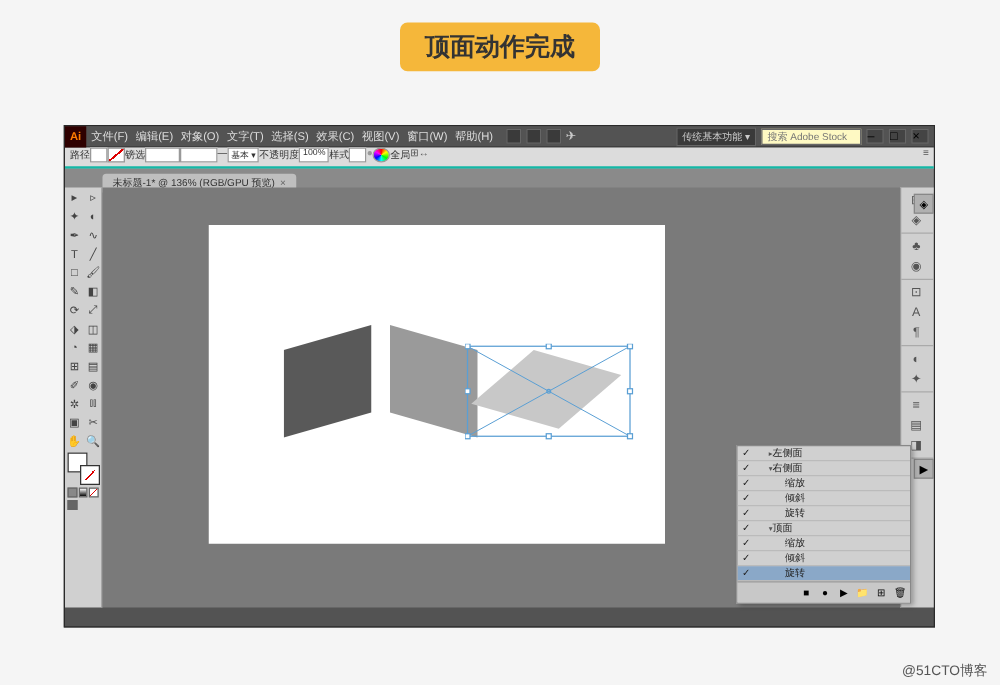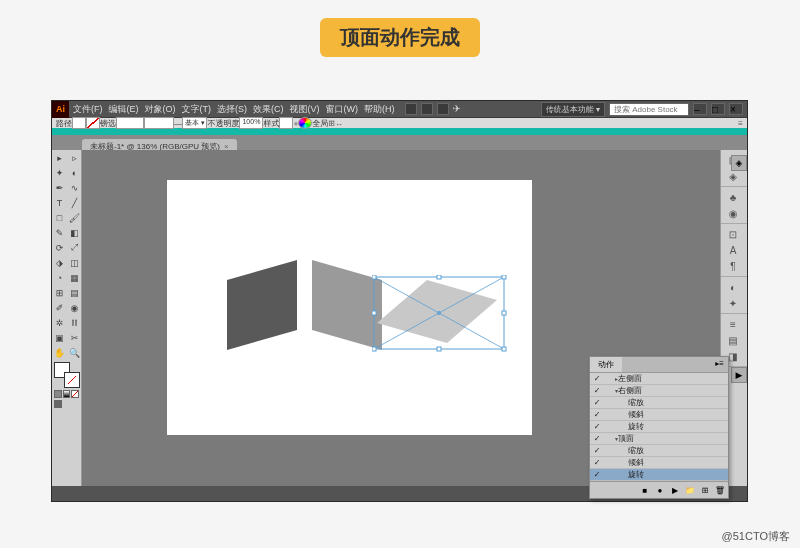--- a/index.html
+++ b/index.html
@@ -10,24 +10,24 @@
     .app-window { position: absolute; top: 100px; left: 51px; width: 697px; height: 402px; background: #535353; border: 1px solid #2a2a2a; }
     
     .app-header { height: 17px; background: #535353; display: flex; align-items: center; border-bottom: 1px solid #3a3a3a; }
     .ai-logo { width: 17px; height: 17px; background: #2e0000; color: #ff7c00; font-weight: bold; font-size: 9px; display: flex; align-items: center; justify-content: center; }
     .menu-bar { display: flex; gap: 6px; margin-left: 4px; }
     .menu-item { color: #ddd; font-size: 9px; cursor: pointer; }
     .header-icons { display: flex; gap: 4px; margin-left: 10px; align-items: center; }
     .hi { width: 12px; height: 12px; background: #3a3a3a; border: 1px solid #666; }
     .header-right { margin-left: auto; display: flex; align-items: center; gap: 4px; padding-right: 4px; }
     .workspace-select { background: #3a3a3a; color: #ccc; font-size: 8px; padding: 1px 4px; border: 1px solid #666; }
-    .search-box { background: #ffffff; color: #888; font-size: 8px; padding: 1px 4px; border: 1px solid #666; width: 80px; }
+    .search-box { background: #fef9c3; color: #888; font-size: 8px; padding: 1px 4px; border: 1px solid #666; width: 80px; }
     .win-ctrl { width: 14px; height: 12px; background: #444; border: 1px solid #666; }
     
-    .control-bar { height: 17px; background: #dcdcdc; display: flex; align-items: center; gap: 0; padding: 0 4px; border-bottom: 7px solid #14b8a6; font-size: 8px; color: #333; }
+    .control-bar { height: 17px; background: #dcdcdc; display: flex; gap: 0; padding: 0 4px; border-bottom: 2px solid #14b8a6; font-size: 8px; color: #333; }
     .cb-label { font-size: 8px; }
     .cb-swatch { width: 14px; height: 12px; border: 1px solid #999; background: #fff; }
     .cb-swatch.stroke { background: linear-gradient(to bottom right, #fff 45%, #d00 45%, #d00 55%, #fff 55%); }
     .cb-stroke-w { width: 28px; height: 12px; background: #fff; border: 1px solid #999; font-size: 7px; padding: 0 2px; }
     .cb-drop { width: 30px; height: 12px; background: #fff; border: 1px solid #999; }
     .cb-select { background: #fff; border: 1px solid #999; font-size: 7px; padding: 0 2px; height: 12px; }
     
     .tab-bar { height: 19px; background: #8a8a8a; display: flex; align-items: flex-end; padding-left: 30px; }
     .doc-tab { background: #bfbfbf; font-size: 8px; color: #333; padding: 2px 8px; border-top-left-radius: 3px; border-top-right-radius: 3px; display: flex; align-items: center; gap: 4px; }
     .tab-close { font-size: 8px; color: #666; cursor: pointer; }
@@ -233,24 +233,20 @@
       <div class="dock-icon">≡</div>
       <div class="dock-icon">▤</div>
       <div class="dock-icon">◨</div>
     </div>
   </div>
 
   <div class="side-btn" style="top:54px">◈</div>
   <div class="side-btn" style="top:266px">▶</div>
 
   <div class="actions-panel">
-    <div class="panel-tabs">
-      <div class="panel-tab">动作</div>
-      <div class="panel-menu">▸≡</div>
-    </div>
     <div class="panel-body" id="actions-list">
         <div class="action-row">
           <span class="ar-check">✓</span>
     <span class="ar-toggle ar-indent1">▸</span>
     <span class="ar-label">左侧面</span>
         </div>
         <div class="action-row">
           <span class="ar-check">✓</span>
     <span class="ar-toggle ar-indent1">▾</span>
     <span class="ar-label">右侧面</span>

